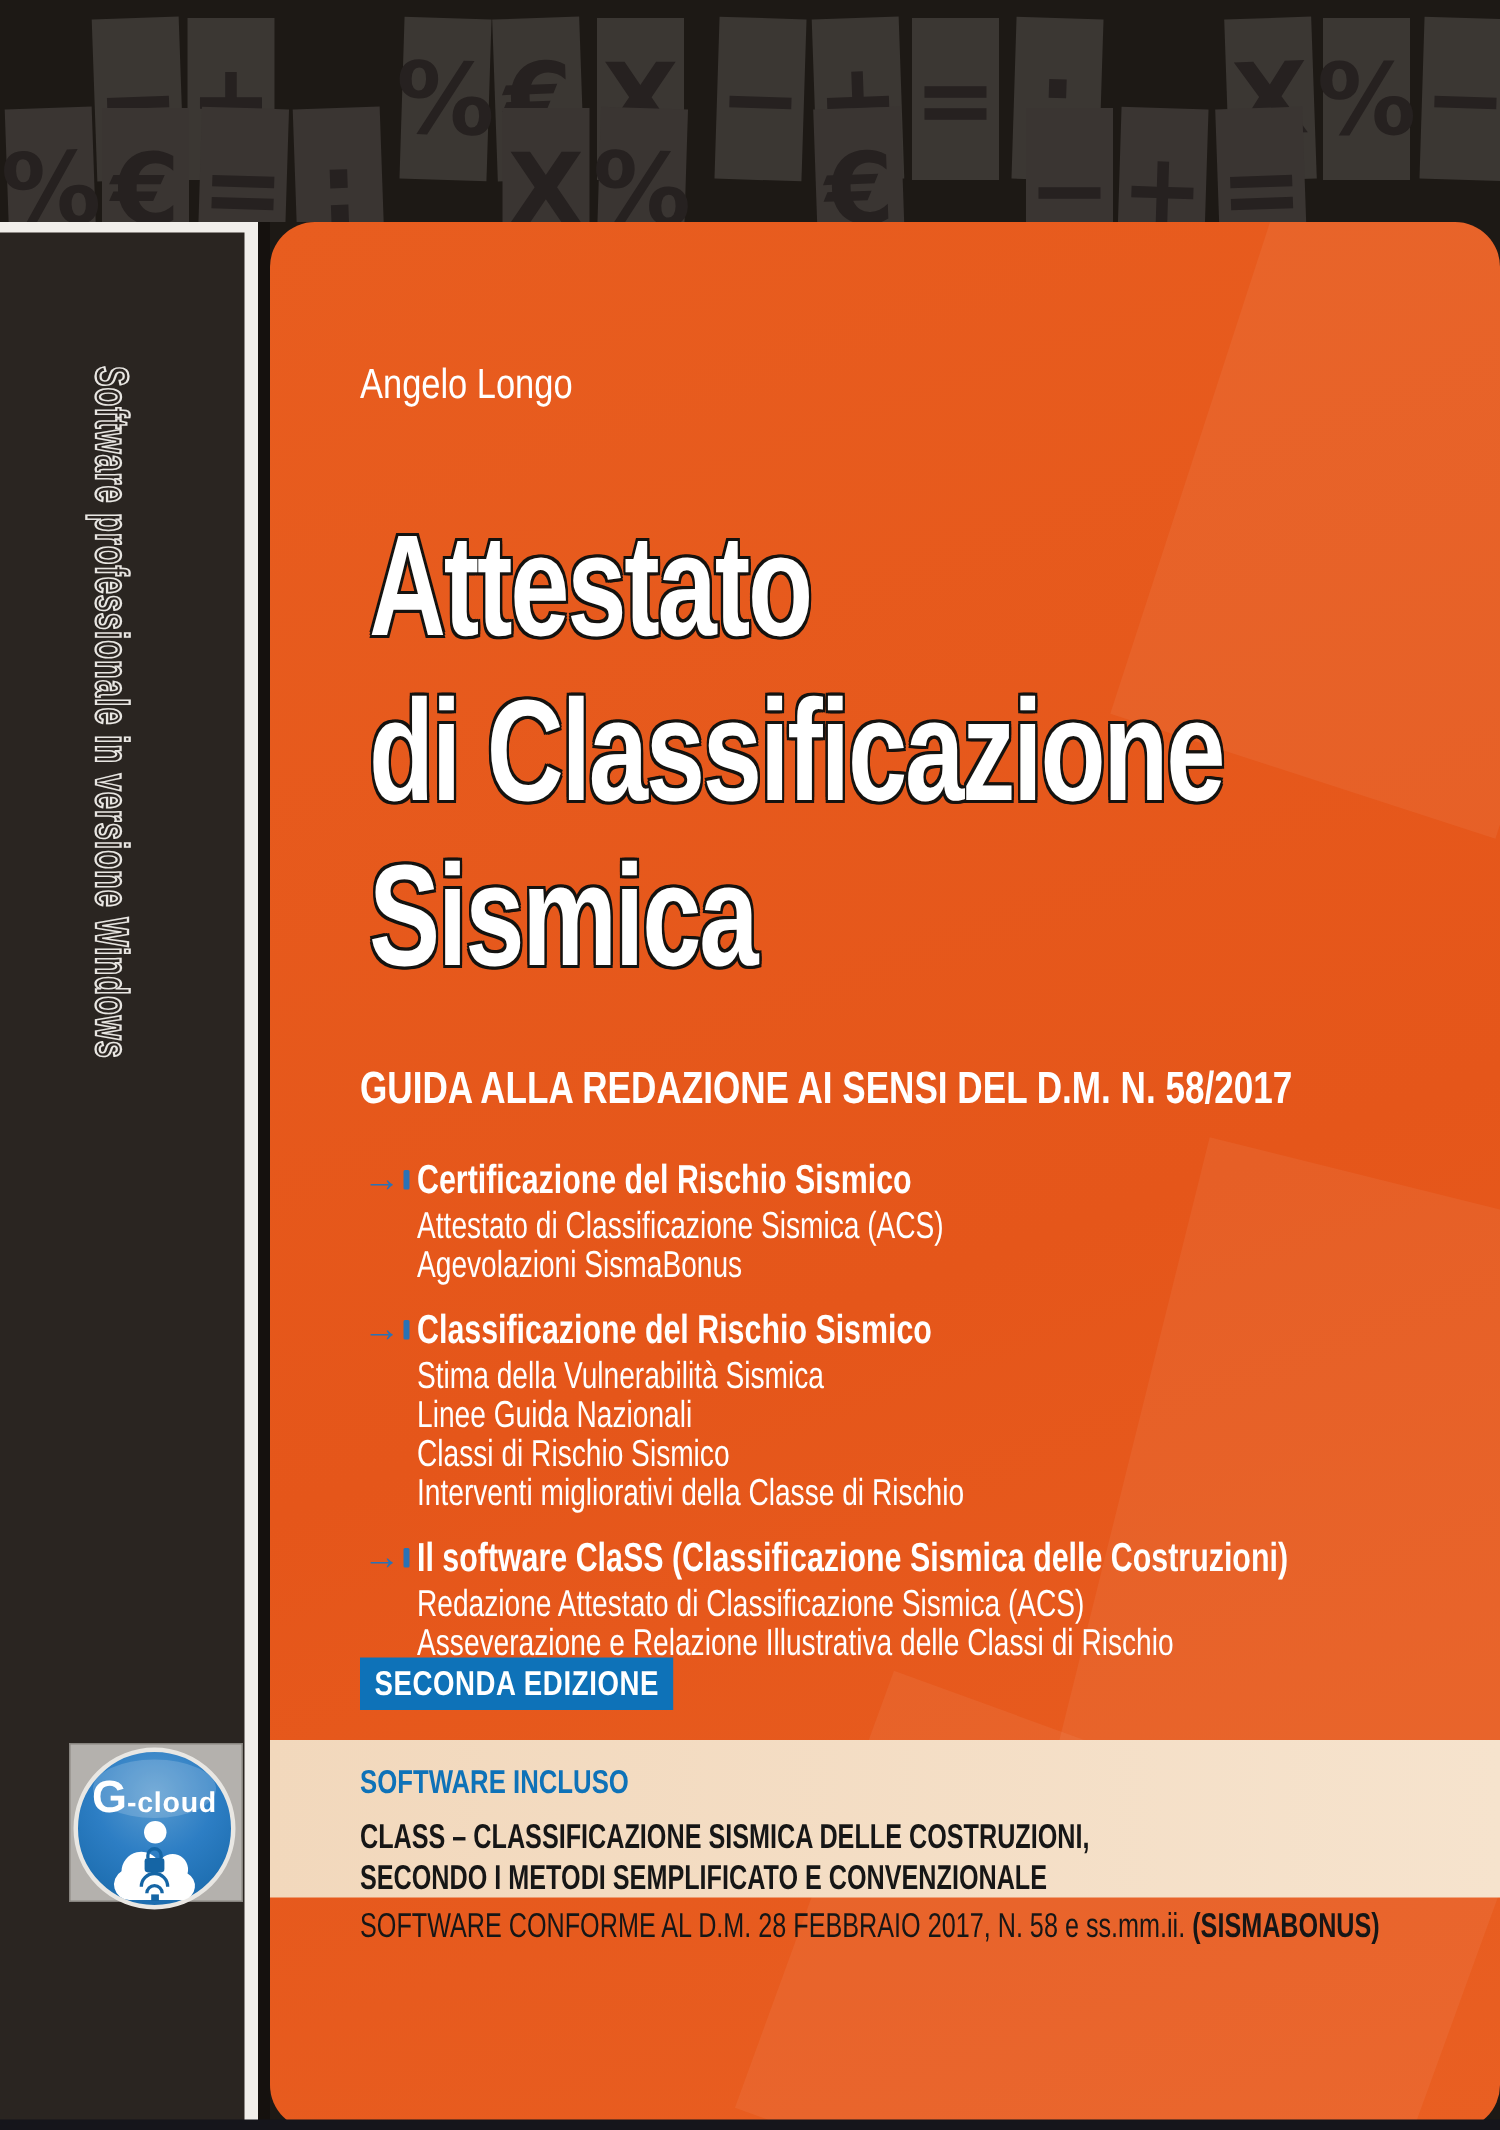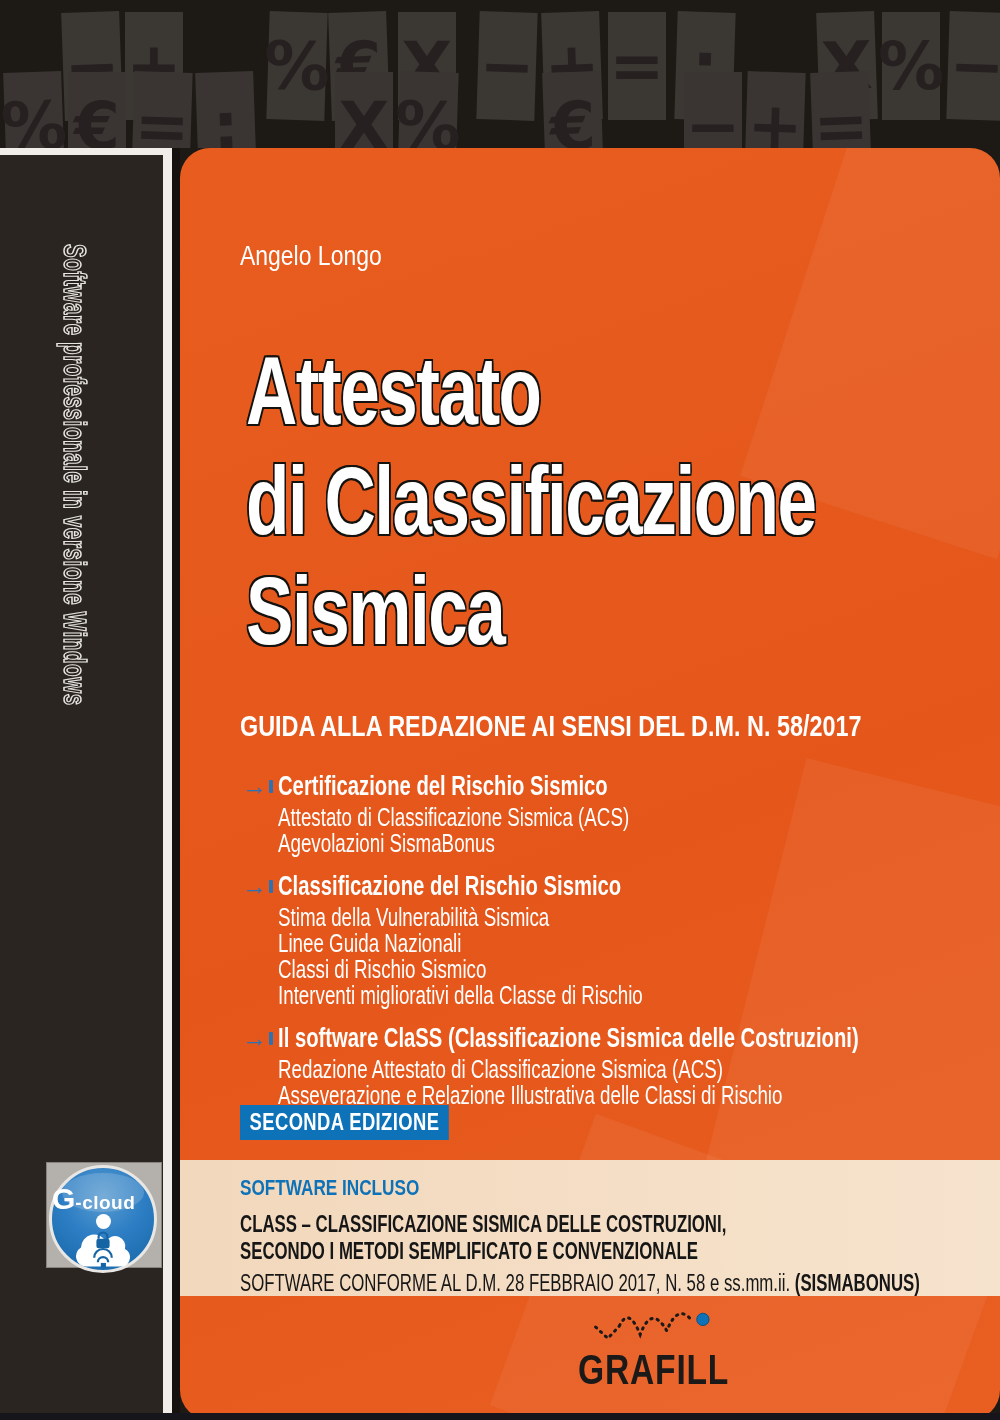--- a/index.html
+++ b/index.html
@@ -26,21 +26,21 @@
         transform:scaleY(0.66);transform-origin:top left;}
 
   
   .cd{position:absolute;left:46px;top:1162px;width:118px;height:110px;z-index:4;}
   .cd-square{position:absolute;left:0;top:0;width:114px;height:104px;background:#b4b1ad;border:1px solid #87847f;}
   .cd-disc{position:absolute;left:3px;top:3px;width:108px;height:108px;border-radius:50%;
         background:radial-gradient(circle at 50% 28%,#5b9cd0 0%,#2d7ec4 45%,#1565a5 100%);
         border:3px solid #e9e7e3;box-sizing:border-box;}
   .cd-disc::after{content:'';position:absolute;left:10%;top:5%;width:80%;height:38%;
         background:rgba(255,255,255,0.17);border-radius:50%;}
-  .cd-brand{position:absolute;top:14px;width:100%;text-align:left;color:#fff;z-index:2;white-space:nowrap;}
+  .cd-brand{position:absolute;top:14px;width:100%;text-align:center;color:#fff;z-index:2;white-space:nowrap;}
   .cd-brand .g{font-size:30px;font-weight:bold;}
   .cd-brand .rest{font-size:19px;font-weight:bold;letter-spacing:0.5px;}
   .cd-hub{position:absolute;left:50%;top:46px;width:15px;height:15px;margin-left:-7px;background:#fff;border-radius:50%;z-index:2;}
   .cd-cloud{position:absolute;left:50%;bottom:0px;width:66px;height:42px;margin-left:-33px;z-index:2;}
 
   
   .cover{position:absolute;left:180px;top:148px;width:820px;height:1272px;overflow:hidden;
         background:linear-gradient(160deg,#e85d1f 0%,#e5561a 55%,#e95f22 100%);border-radius:30px;}
   .sheen{position:absolute;background:rgba(255,255,255,0.055);pointer-events:none;}
   .s1{right:-70px;top:-50px;width:270px;height:430px;transform:rotate(18deg);}
@@ -65,21 +65,21 @@
   .arrow .bar{width:4px;height:13px;background:#2a72b5;margin-left:2px;border-radius:1px;}
   .sec-head{font-size:27px;font-weight:bold;line-height:32px;margin-bottom:2px;white-space:nowrap;
         transform:scaleX(0.75);transform-origin:left top;}
   .sec-item{font-size:25px;line-height:26px;white-space:nowrap;
         transform:scaleX(0.75);transform-origin:left top;}
 
   .badge{position:absolute;left:60px;top:957px;background:#0e72b8;color:#fff;
         font-size:23px;font-weight:bold;padding:4px 12px;letter-spacing:0.5px;white-space:nowrap;
         transform:scaleX(0.8);transform-origin:left top;}
 
-  .softband{position:absolute;left:0;top:1012px;width:820px;height:136px;box-sizing:border-box;
+  .softband{position:absolute;left:0;top:1012px;width:820px;height:105px;box-sizing:border-box;
         background:linear-gradient(90deg,#f2d8bc 0%,#f6e3cd 100%);padding:15px 0 0 60px;}
   .sb-label{color:#0e72b8;font-weight:bold;font-size:22px;margin-bottom:10px;white-space:nowrap;
         transform:scaleX(0.78);transform-origin:left top;}
   .sb-line{font-size:23px;line-height:27px;color:#161616;white-space:nowrap;
         transform:scaleX(0.73);transform-origin:left top;}
   .sb-line.bold{font-weight:bold;}
   .sb-line.last{margin-top:5px;}
 
   .publisher{position:absolute;left:398px;top:1160px;width:220px;}
   .bounce{display:block;width:150px;height:38px;margin-left:10px;}
@@ -193,23 +193,16 @@
       <span>SECONDA EDIZIONE</span>
     </div>
 
     <div class="softband">
       <div class="sb-label">SOFTWARE INCLUSO</div>
       <div class="sb-line bold">CLASS – CLASSIFICAZIONE SISMICA DELLE COSTRUZIONI,</div>
       <div class="sb-line bold">SECONDO I METODI SEMPLIFICATO E CONVENZIONALE</div>
       <div class="sb-line last"><span>SOFTWARE CONFORME AL D.M. 28 FEBBRAIO 2017, N. 58 e ss.mm.ii. </span><b>(SISMABONUS)</b></div>
     </div>
 
-    <div class="publisher">
-      <svg class="bounce" viewBox="0 0 150 40">
-        <path d="M4 20 L17 32 L29 19 M29 19 Q39 -2 51 28 Q63 -4 79 24 Q91 -6 106 14" fill="none" stroke="#1c1a18" stroke-width="3.2" stroke-dasharray="1.5 5.5" stroke-linecap="round"></path>
-        <circle cx="117" cy="12" r="6.5" fill="#0e72b8" stroke="#0a4f80" stroke-width="1"></circle>
-      </svg>
-      <div class="pub-name">GRAFILL</div>
-    </div>
   </div>
 
   <div class="bottom-edge"></div>
 </div>
 
 </body></html>

